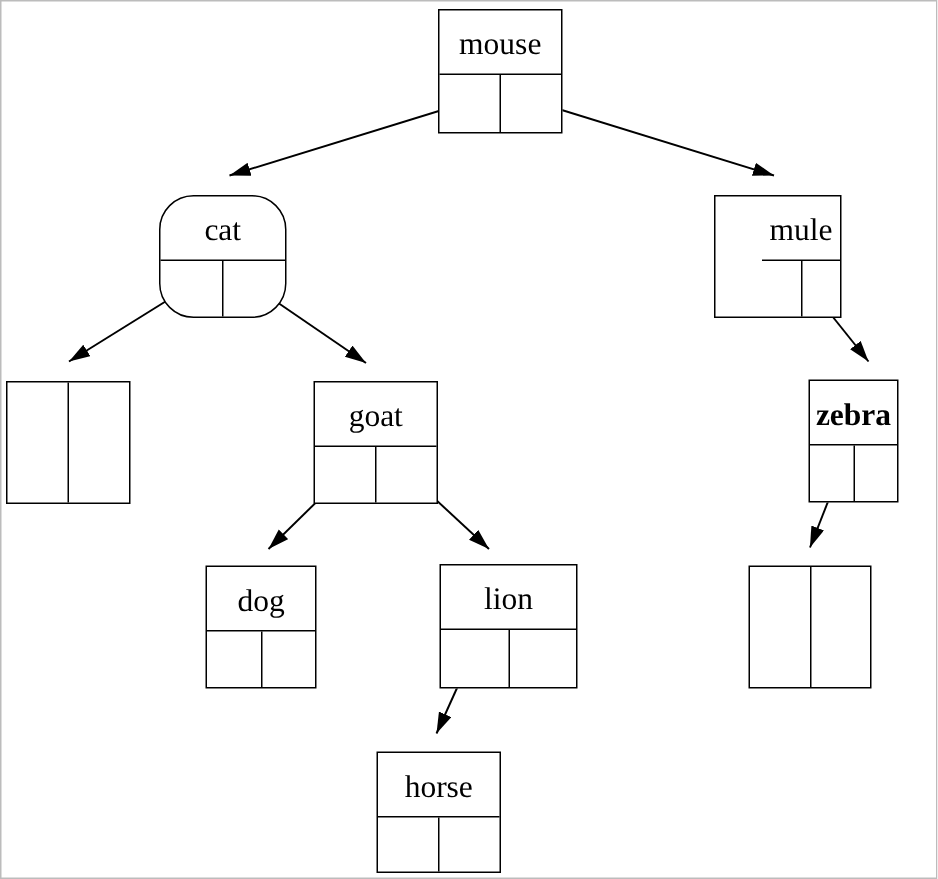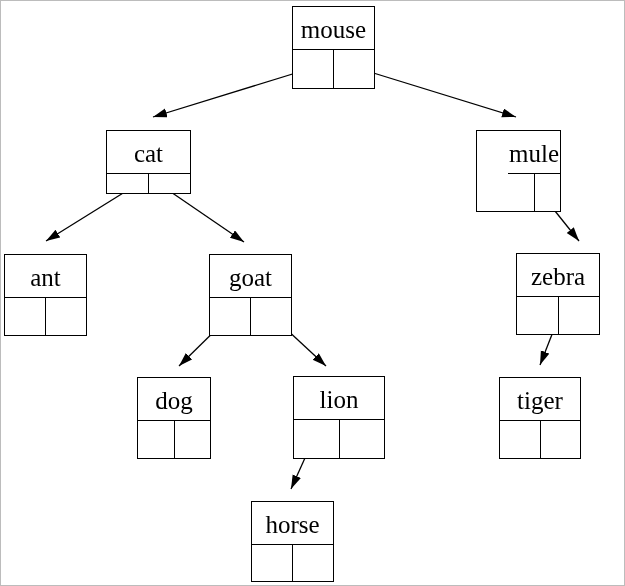--- a/index.html
+++ b/index.html
@@ -29,21 +29,21 @@
     display: flex;
     flex-direction: column;
     box-sizing: border-box;
   }
   .node-label {
     flex: 0 0 40px;
     border-bottom: 1.6px solid #000000;
     display: flex;
     align-items: center;
     justify-content: center;
-    font-size: 25px;
+    font-size: 21px;
     color: #000000;
     padding-top: 2px;
     line-height: 1;
   }
   .node-cells {
     flex: 1;
     display: flex;
   }
   .cell {
     flex: 1;
@@ -77,53 +77,52 @@
   </svg>
 
   <div class="node" style="left:291px; top:5px;   width:83px; height:83px;">
     <div class="node-label">mouse</div>
     <div class="node-cells">
       <div class="cell left"></div>
       <div class="cell right"></div>
     </div>
   </div>
 
-  <div class="node" style="left:105px; top:129px; width:85px; height:64px;">
+  <div class="node" style="left:105px; top:129px; width:85px; height:82px;border-radius:23px;">
     <div class="node-label">cat</div>
     <div class="node-cells">
       <div class="cell left"></div>
       <div class="cell right"></div>
     </div>
   </div>
 
   <div class="node" style="left:475px; top:129px; width:85px; height:82px;padding-left:31px;">
     <div class="node-label">mule</div>
     <div class="node-cells">
       <div class="cell left"></div>
       <div class="cell right"></div>
     </div>
   </div>
 
   <div class="node" style="left:3px;   top:253px; width:83px; height:82px;">
-    <div class="node-label">ant</div>
     <div class="node-cells">
       <div class="cell left"></div>
       <div class="cell right"></div>
     </div>
   </div>
 
   <div class="node" style="left:208px; top:253px; width:83px; height:82px;">
     <div class="node-label">goat</div>
     <div class="node-cells">
       <div class="cell left"></div>
       <div class="cell right"></div>
     </div>
   </div>
 
-  <div class="node" style="left:515px; top:252px; width:84px; height:82px;">
+  <div class="node" style="left:538px; top:252px; width:60px; height:82px;font-weight:bold;">
     <div class="node-label">zebra</div>
     <div class="node-cells">
       <div class="cell left"></div>
       <div class="cell right"></div>
     </div>
   </div>
 
   <div class="node" style="left:136px; top:376px; width:74px; height:82px;">
     <div class="node-label">dog</div>
     <div class="node-cells">
@@ -134,21 +133,20 @@
 
   <div class="node" style="left:292px; top:375px; width:92px; height:83px;">
     <div class="node-label">lion</div>
     <div class="node-cells">
       <div class="cell left"></div>
       <div class="cell right"></div>
     </div>
   </div>
 
   <div class="node" style="left:498px; top:376px; width:82px; height:82px;">
-    <div class="node-label">tiger</div>
     <div class="node-cells">
       <div class="cell left"></div>
       <div class="cell right"></div>
     </div>
   </div>
 
   <div class="node" style="left:250px; top:500px; width:83px; height:81px;">
     <div class="node-label">horse</div>
     <div class="node-cells">
       <div class="cell left"></div>

